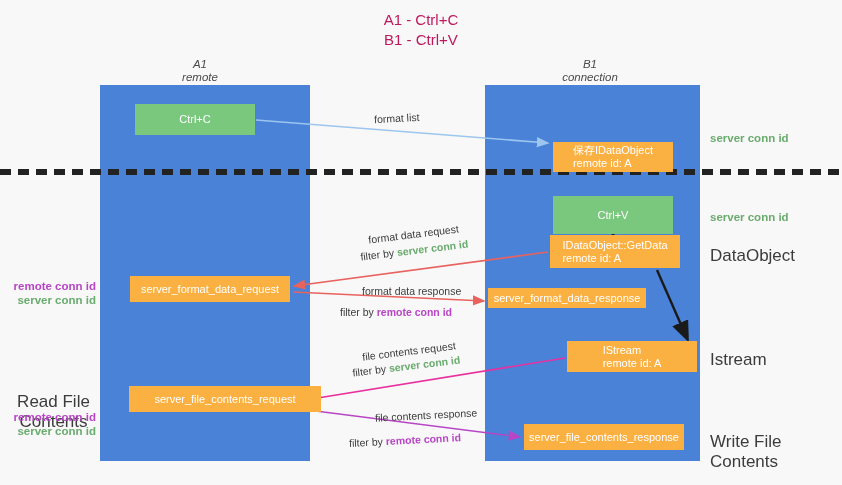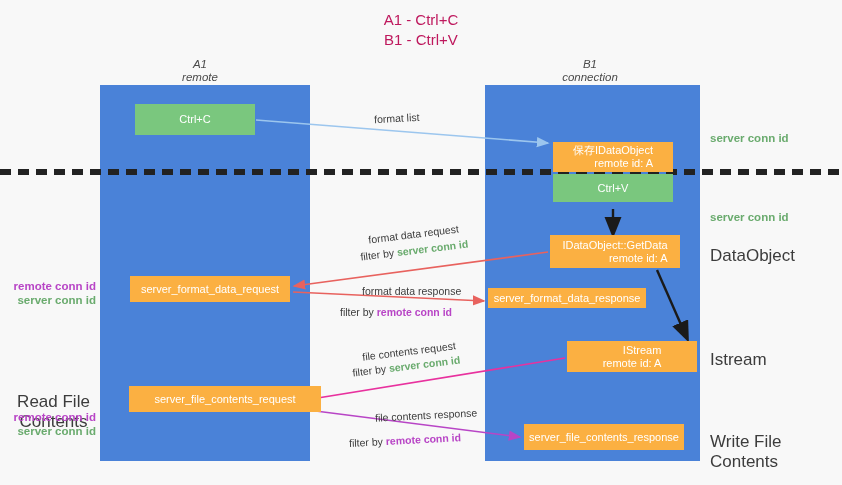--- a/index.html
+++ b/index.html
@@ -30,29 +30,29 @@
   #head-b1{left:510px;top:58px;width:160px;}
 
   
   .lane{background:#4a82d8;}
   #lane-a1{left:100px;top:85px;width:210px;height:376px;}
   #lane-b1{left:485px;top:85px;width:215px;height:376px;}
 
   
   .box{
     display:flex;align-items:center;justify-content:center;
-    text-align:right;color:#ffffff;font-size:11px;line-height:13px;
+    text-align:left;color:#ffffff;font-size:11px;line-height:13px;
     white-space:pre-line;box-sizing:border-box;padding:10px 4px;
   }
   .box.green{background:#7ac77e;}
   .box.orange{background:#fbb042;}
 
   #box-ctrlc{left:135px;top:104px;width:120px;height:31px;}
   #box-save-idataobject{left:553px;top:142px;width:120px;height:30px;}
-  #box-ctrlv{left:553px;top:174px;width:120px;height:28px;}
+  #box-ctrlv{left:553px;top:196px;width:120px;height:38px;}
   #box-getdata{left:550px;top:235px;width:130px;height:33px;}
   #box-fmt-req{left:130px;top:276px;width:160px;height:26px;}
   #box-fmt-resp{left:488px;top:288px;width:158px;height:14px;}
   #box-istream{left:567px;top:341px;width:130px;height:31px;}
   #box-file-req{left:129px;top:386px;width:192px;height:26px;}
   #box-file-resp{left:524px;top:424px;width:160px;height:26px;}
 
   
   .note{font-size:17px;color:#3c3c3c;}
   .note-green{font-size:11.5px;color:#6aab6e;font-weight:bold;}

